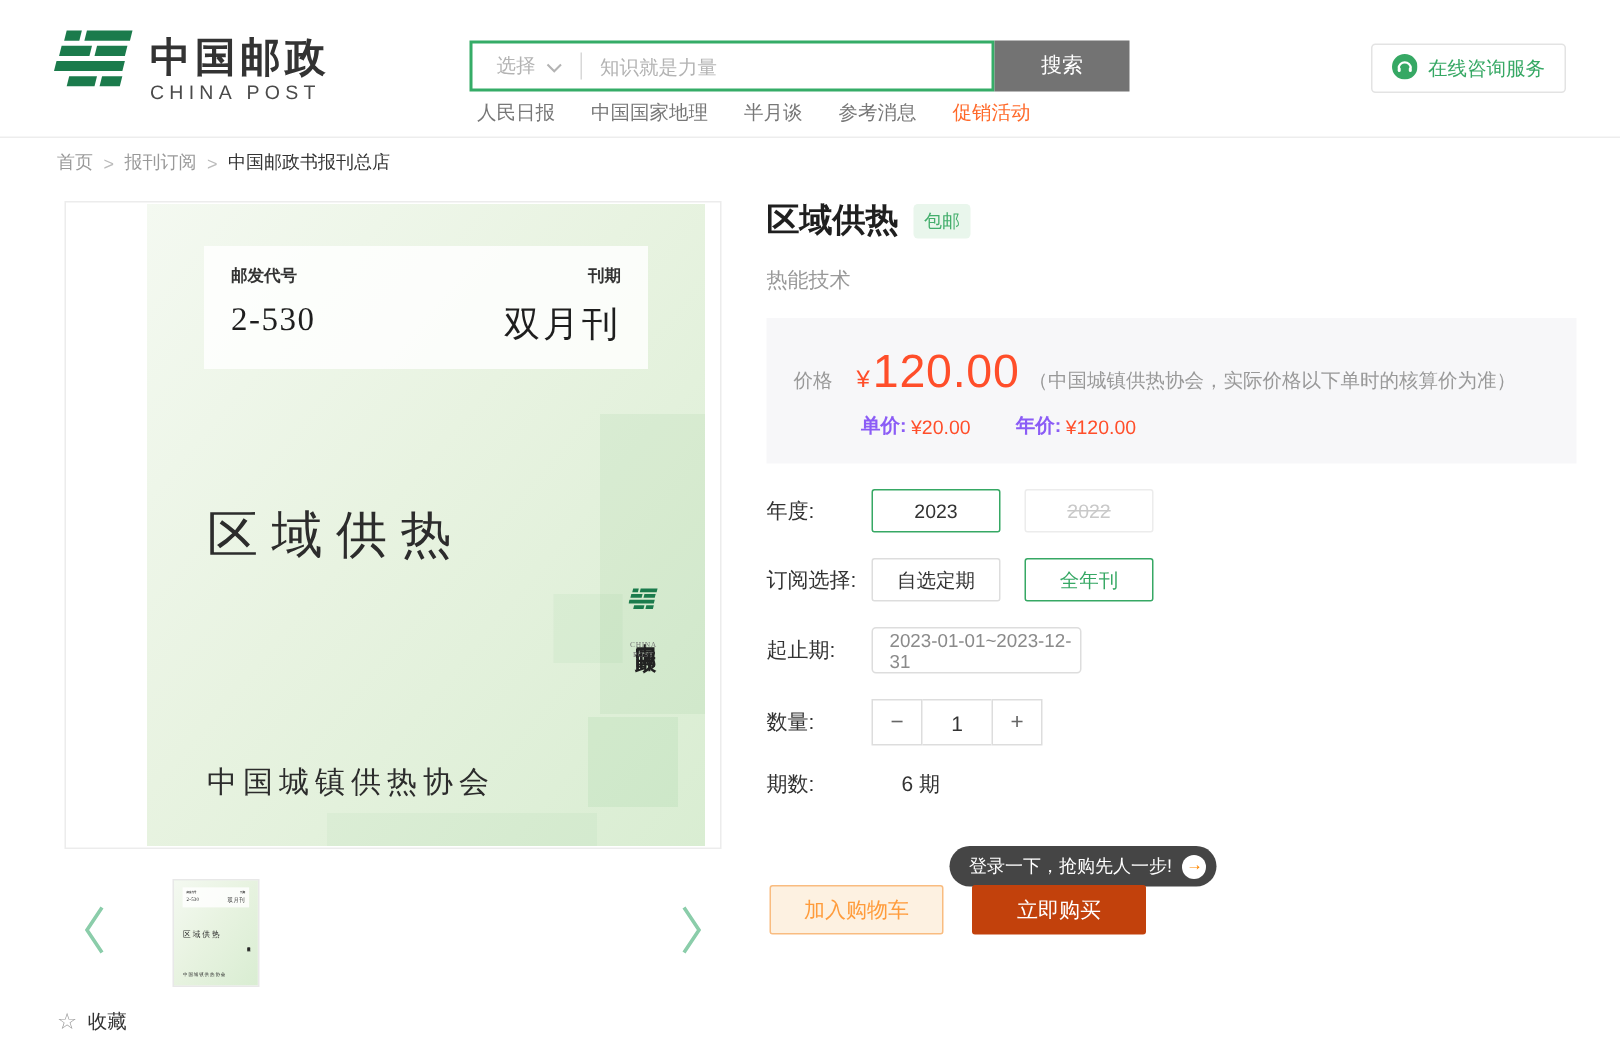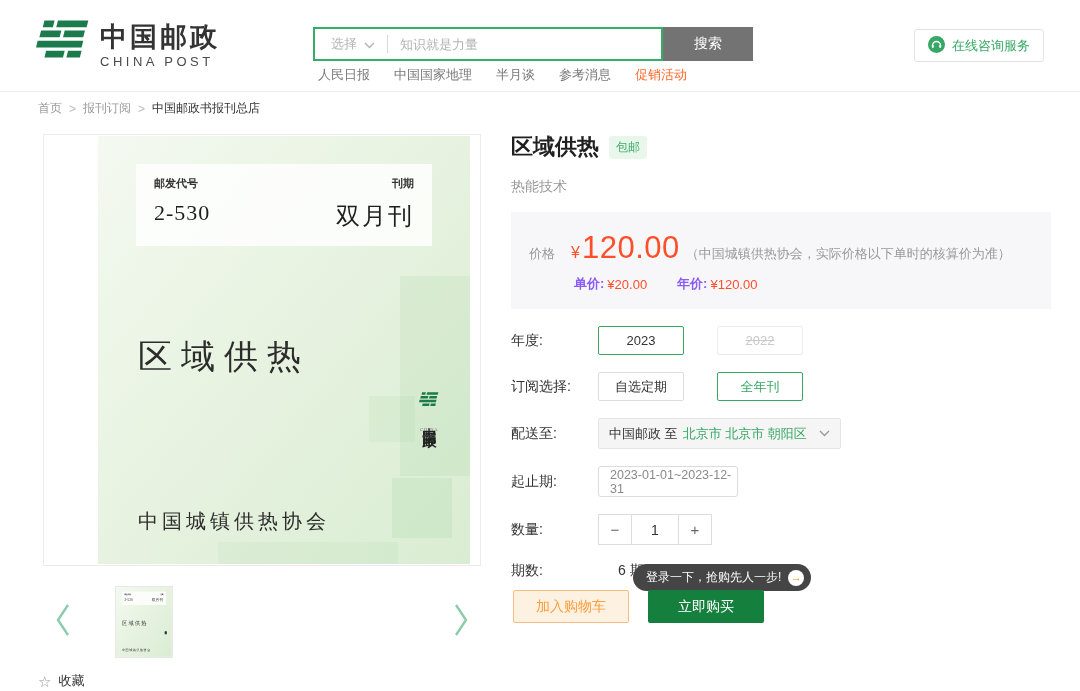--- a/index.html
+++ b/index.html
@@ -81,21 +81,21 @@
   .price-box { margin-top:16px; background:#F7F7F9; padding:18px 18px 16px; }
   .price-row1 { display:flex; align-items:baseline; }
   .price-label { font-size:13px; color:#999; margin-right:16px; }
   .price-cur { color:#FF4E2A; font-size:16px; margin-right:2px; }
   .price-amount { color:#FF4E2A; font-size:31px; letter-spacing:0.5px; }
   .price-note { font-size:13px; color:#999; margin-left:6px; }
   .price-row2 { margin-top:9px; margin-left:45px; font-size:13px; display:flex; align-items:center; }
   .sub-label { color:#8b5cf6; font-weight:bold; }
   .sub-val { color:#FF4E2A; margin-left:3px; margin-right:30px; }
 
-  .opt-row { display:flex; align-items:center; margin-top:17px;gap:17px; }
+  .opt-row { display:flex; align-items:center; margin-top:17px; }
   .row-label { width:70px; flex-shrink:0; font-size:14px; color:#333; }
   .opt-btn { min-width:86px; height:29px; padding:0 10px; margin-right:16px; background:#fff; border:1px solid #ddd;
     border-radius:2px; font-size:13px; color:#333; display:flex; align-items:center; justify-content:center; cursor:pointer; }
   .opt-btn.sel-dark { border:1px solid #36A864; }
   .opt-btn.sel-green { border:1px solid #36A864; color:#36A864; }
   .opt-btn.disabled { border-color:#ececec; color:#c9c9c9; text-decoration:line-through; }
 
   .delivery-box { height:31px; background:#F5F5F6; border:1px solid #e4e4e4; border-radius:2px;
     display:flex; align-items:center; padding:0 10px; font-size:13px; gap:5px; cursor:pointer; }
   .delivery-addr { color:#36A864; }
@@ -114,21 +114,21 @@
   .tooltip { position:absolute; left:122px; top:432px; background:#454545; color:#fff; font-size:12px;
     border-radius:14px; padding:5px 7px 5px 13px; display:flex; align-items:center; gap:7px; white-space:nowrap; cursor:pointer;justify-content:center; }
   .tooltip::after { content:""; position:absolute; left:60px; bottom:-5px;
     border-left:6px solid transparent; border-right:6px solid transparent; border-top:6px solid #454545; }
   .tip-circle { width:16px; height:16px; border-radius:50%; background:#fff; color:#FF8800;
     display:flex; align-items:center; justify-content:center; font-size:11px; font-weight:bold; line-height:1; }
 
   .actions { position:absolute; left:2px; top:458px; display:flex; gap:19px; }
   .btn-cart { width:116px; height:33px; background:#FDF1E1; border:1px solid #F9BC80; border-radius:2px;
     color:#FF9C3C; font-size:14px; cursor:pointer; }
-  .btn-buy { width:116px; height:33px; background:#15803d; border:none; border-radius:2px;
+  .btn-buy { width:116px; height:33px; background:#c2410c; border:none; border-radius:2px;
     color:#fff; font-size:14px; cursor:pointer; }
 </style>
 </head>
 <body>
 
 <div class="header">
   <div class="logo">
     <span>
       <svg width="54" height="48" viewBox="0 0 64 56">
         <g fill="#1B7B4C">
@@ -292,32 +292,20 @@
     <div class="opt-btn sel-dark">2023</div>
     <div class="opt-btn disabled">2022</div>
   </div>
 
   <div class="opt-row">
     <span class="row-label">订阅选择:</span>
     <div class="opt-btn">自选定期</div>
     <div class="opt-btn sel-green">全年刊</div>
   </div>
 
-  <div class="opt-row">
-    <span class="row-label">配送至:</span>
-    <div class="delivery-box">
-      <span>中国邮政 至</span>
-      <span class="delivery-addr">北京市 北京市 朝阳区</span>
-      <span class="delivery-caret">
-        <svg width="11" height="7" viewBox="0 0 11 7">
-            <polyline points="1,1 5.5,5.5 10,1" fill="none" stroke="#9a9a9a" stroke-width="1.4"></polyline>
-          </svg>
-      </span>
-    </div>
-  </div>
 
   <div class="opt-row">
     <span class="row-label">起止期:</span>
     <div class="period-input">2023-01-01~2023-12-31</div>
   </div>
 
   <div class="opt-row">
     <span class="row-label">数量:</span>
     <div class="stepper">
       <div class="step-btn">−</div>

